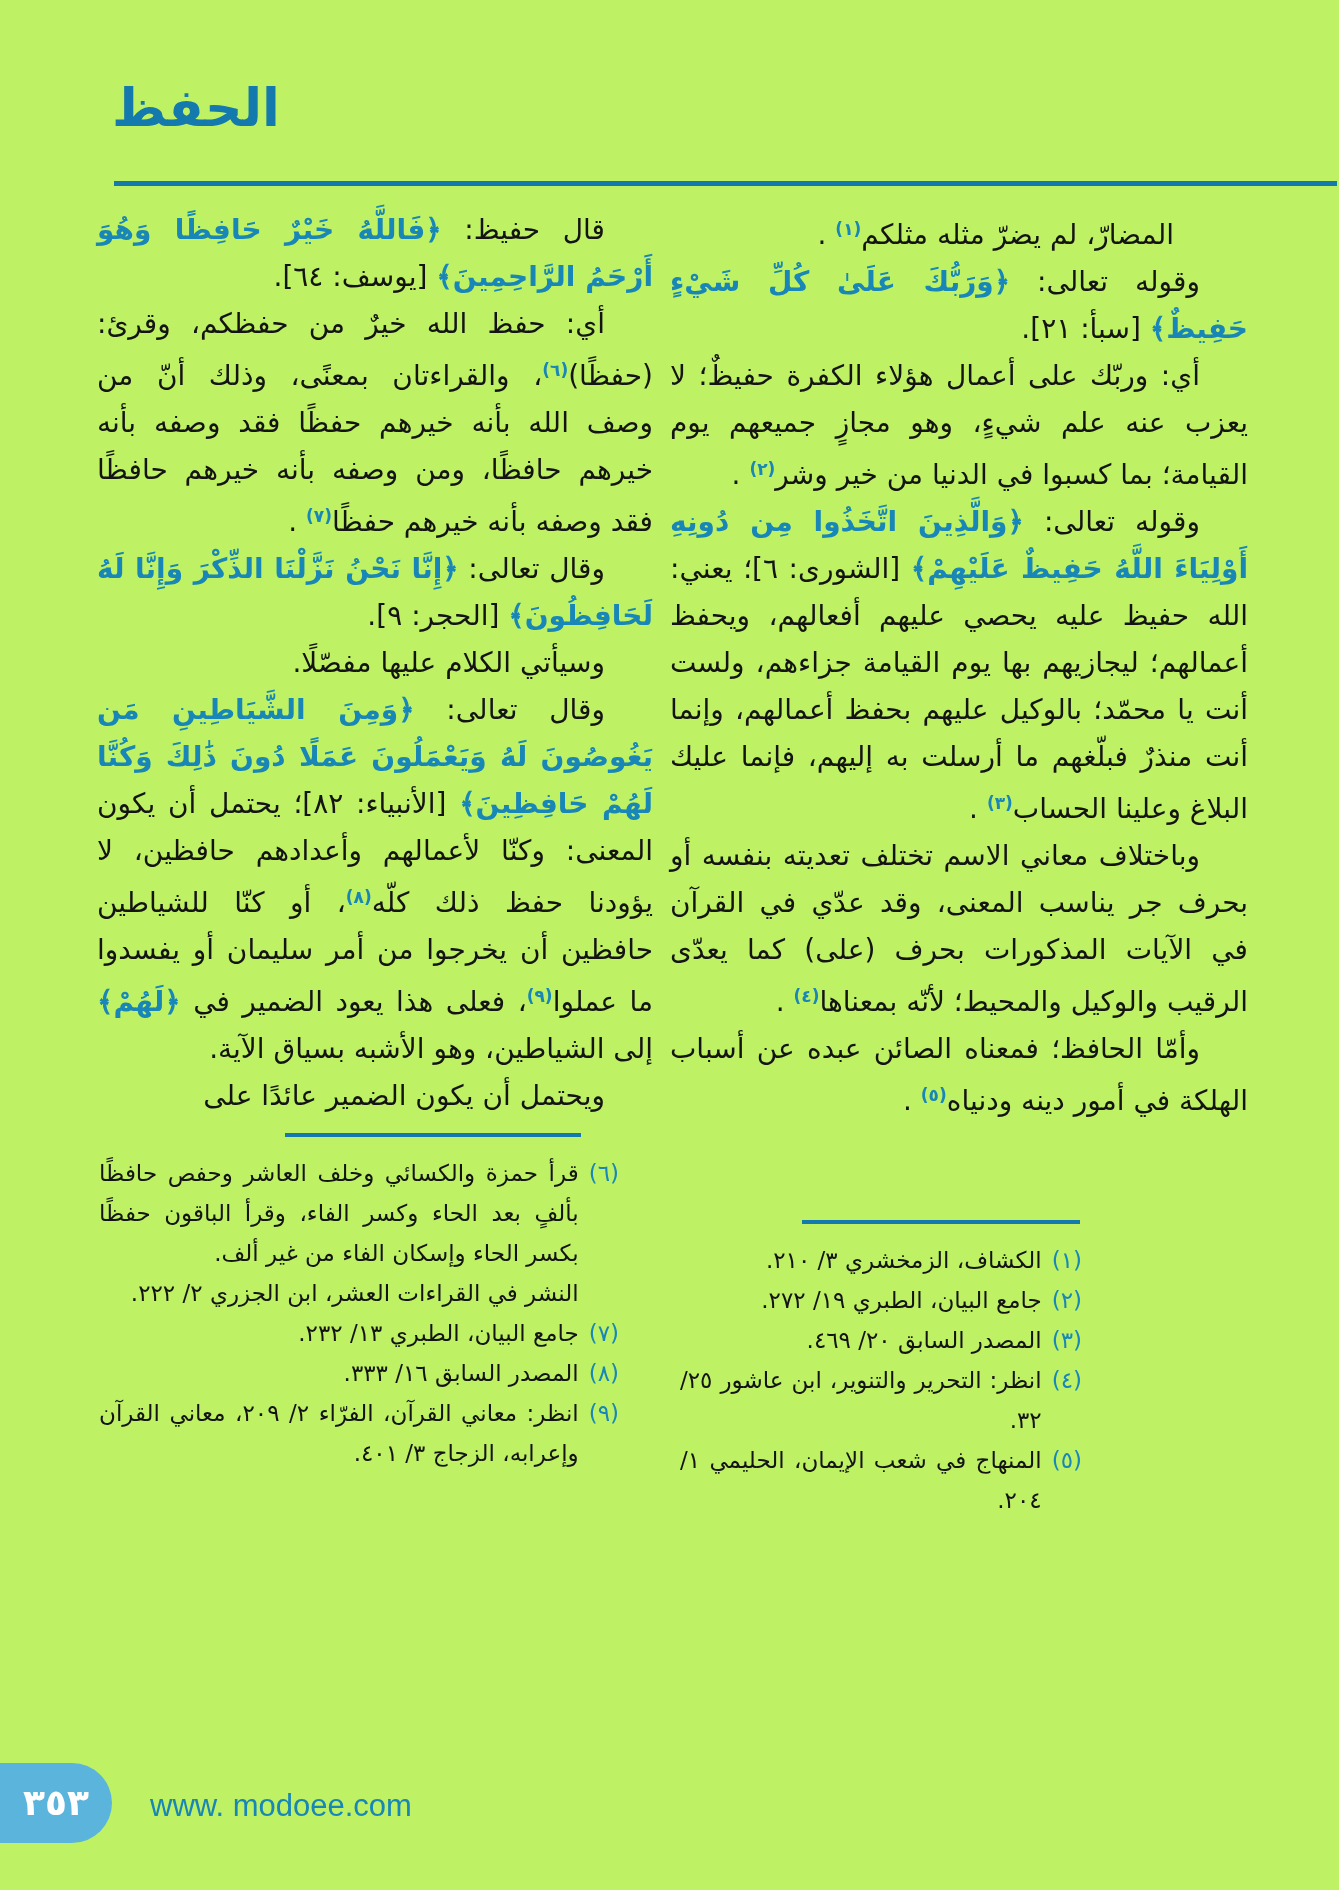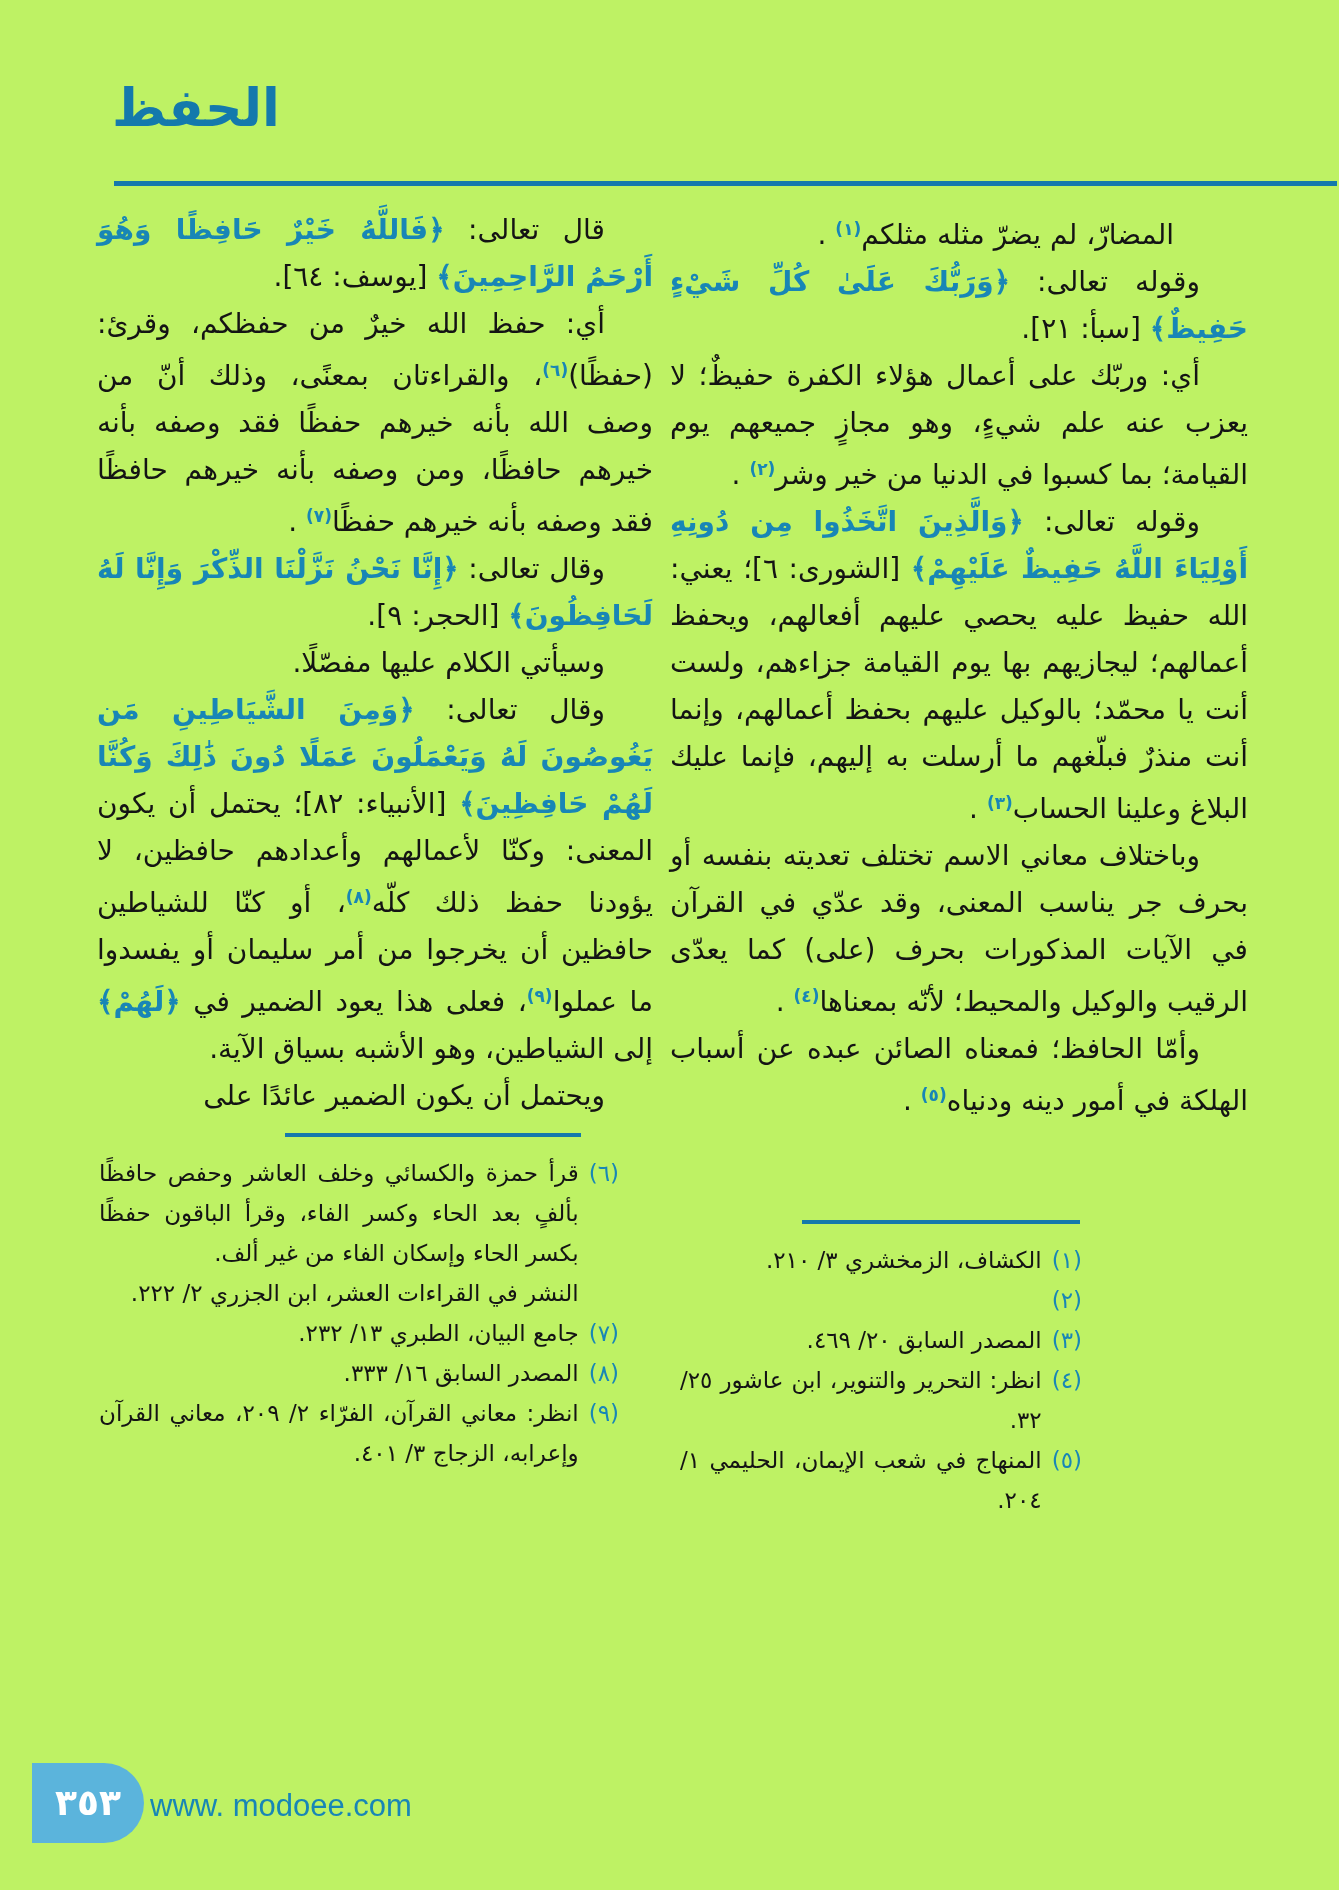--- a/index.html
+++ b/index.html
@@ -34,21 +34,21 @@
   .footnotes { font-size:23px; line-height:40px; }
   .col-right .footnotes { width:402px; margin-right:166px; }
   .col-left  .footnotes { width:520px; margin-right:34px; }
   .footnote { display:flex; align-items:flex-start; }
   .fn-num  { color:#1886B6; flex:0 0 auto; white-space:nowrap; margin-left:10px; }
   .fn-text { flex:1 1 auto; text-align:justify; }
   
   .badge {
     position:absolute; left:0; top:1763px; width:112px; height:80px;
     background:#5BB4DC; border-radius:0 40px 40px 0;
-    color:#ffffff; font-size:36px; font-weight:bold; text-align:center; line-height:80px;margin-left:32px;
+    color:#ffffff; font-size:36px; font-weight:bold; text-align:center; line-height:80px;
   }
   .website {
     position:absolute; left:150px; top:1788px; direction:ltr;
     font-family:"Liberation Sans", sans-serif; font-size:31px; color:#1886B6;
   }
 </style>
 </head>
 <body>
 
 <div class="page">
@@ -66,39 +66,40 @@
         <p class="indent"><span class="txt">وأمّا الحافظ؛ فمعناه الصائن عبده عن أسباب الهلكة في أمور دينه ودنياه</span><span class="fnref">(٥)</span><span class="txt"> .</span></p>
       </div>
     <div class="fn-rule"></div>
     <div class="footnotes" id="fn-right">
         <div class="footnote">
           <span class="fn-num">(١)</span>
           <span class="fn-text"><span>الكشاف، الزمخشري ٣/ ٢١٠.</span></span>
         </div>
         <div class="footnote">
           <span class="fn-num">(٢)</span>
+          <span class="fn-text"><span>جامع البيان، الطبري ١٩/ ٢٧٢.</span></span>
         </div>
         <div class="footnote">
           <span class="fn-num">(٣)</span>
           <span class="fn-text"><span>المصدر السابق ٢٠/ ٤٦٩.</span></span>
         </div>
         <div class="footnote">
           <span class="fn-num">(٤)</span>
           <span class="fn-text"><span>انظر: التحرير والتنوير، ابن عاشور ٢٥/ ٣٢.</span></span>
         </div>
         <div class="footnote">
           <span class="fn-num">(٥)</span>
           <span class="fn-text"><span>المنهاج في شعب الإيمان، الحليمي ١/ ٢٠٤.</span></span>
         </div>
       </div>
   </section>
 
   <section class="col col-left">
     <div class="body" id="body-left">
-        <p class="indent"><span class="txt">قال تعالى: </span><span class="quran">﴿فَاللَّهُ خَيْرٌ حَافِظًا وَهُوَ أَرْحَمُ الرَّاحِمِينَ﴾</span><span class="txt"> [يوسف: ٦٤].</span></p>
+        <p class="indent"><span class="txt">قال حفيظ: </span><span class="quran">﴿فَاللَّهُ خَيْرٌ حَافِظًا وَهُوَ أَرْحَمُ الرَّاحِمِينَ﴾</span><span class="txt"> [يوسف: ٦٤].</span></p>
         <p class="indent"><span class="txt">أي: حفظ الله خيرٌ من حفظكم، وقرئ: (حفظًا)</span><span class="fnref">(٦)</span><span class="txt">، والقراءتان بمعنًى، وذلك أنّ من وصف الله بأنه خيرهم حفظًا فقد وصفه بأنه خيرهم حافظًا، ومن وصفه بأنه خيرهم حافظًا فقد وصفه بأنه خيرهم حفظًا</span><span class="fnref">(٧)</span><span class="txt"> .</span></p>
         <p class="indent"><span class="txt">وقال تعالى: </span><span class="quran">﴿إِنَّا نَحْنُ نَزَّلْنَا الذِّكْرَ وَإِنَّا لَهُ لَحَافِظُونَ﴾</span><span class="txt"> [الحجر: ٩].</span></p>
         <p class="indent"><span class="txt">وسيأتي الكلام عليها مفصّلًا.</span></p>
         <p class="indent"><span class="txt">وقال تعالى: </span><span class="quran">﴿وَمِنَ الشَّيَاطِينِ مَن يَغُوصُونَ لَهُ وَيَعْمَلُونَ عَمَلًا دُونَ ذَٰلِكَ وَكُنَّا لَهُمْ حَافِظِينَ﴾</span><span class="txt"> [الأنبياء: ٨٢]؛ يحتمل أن يكون المعنى: وكنّا لأعمالهم وأعدادهم حافظين، لا يؤودنا حفظ ذلك كلّه</span><span class="fnref">(٨)</span><span class="txt">، أو كنّا للشياطين حافظين أن يخرجوا من أمر سليمان أو يفسدوا ما عملوا</span><span class="fnref">(٩)</span><span class="txt">، فعلى هذا يعود الضمير في </span><span class="quran">﴿لَهُمْ﴾</span><span class="txt"> إلى الشياطين، وهو الأشبه بسياق الآية.</span></p>
         <p class="indent"><span class="txt">ويحتمل أن يكون الضمير عائدًا على</span></p>
       </div>
     <div class="fn-rule"></div>
     <div class="footnotes" id="fn-left">
         <div class="footnote">
           <span class="fn-num">(٦)</span>

